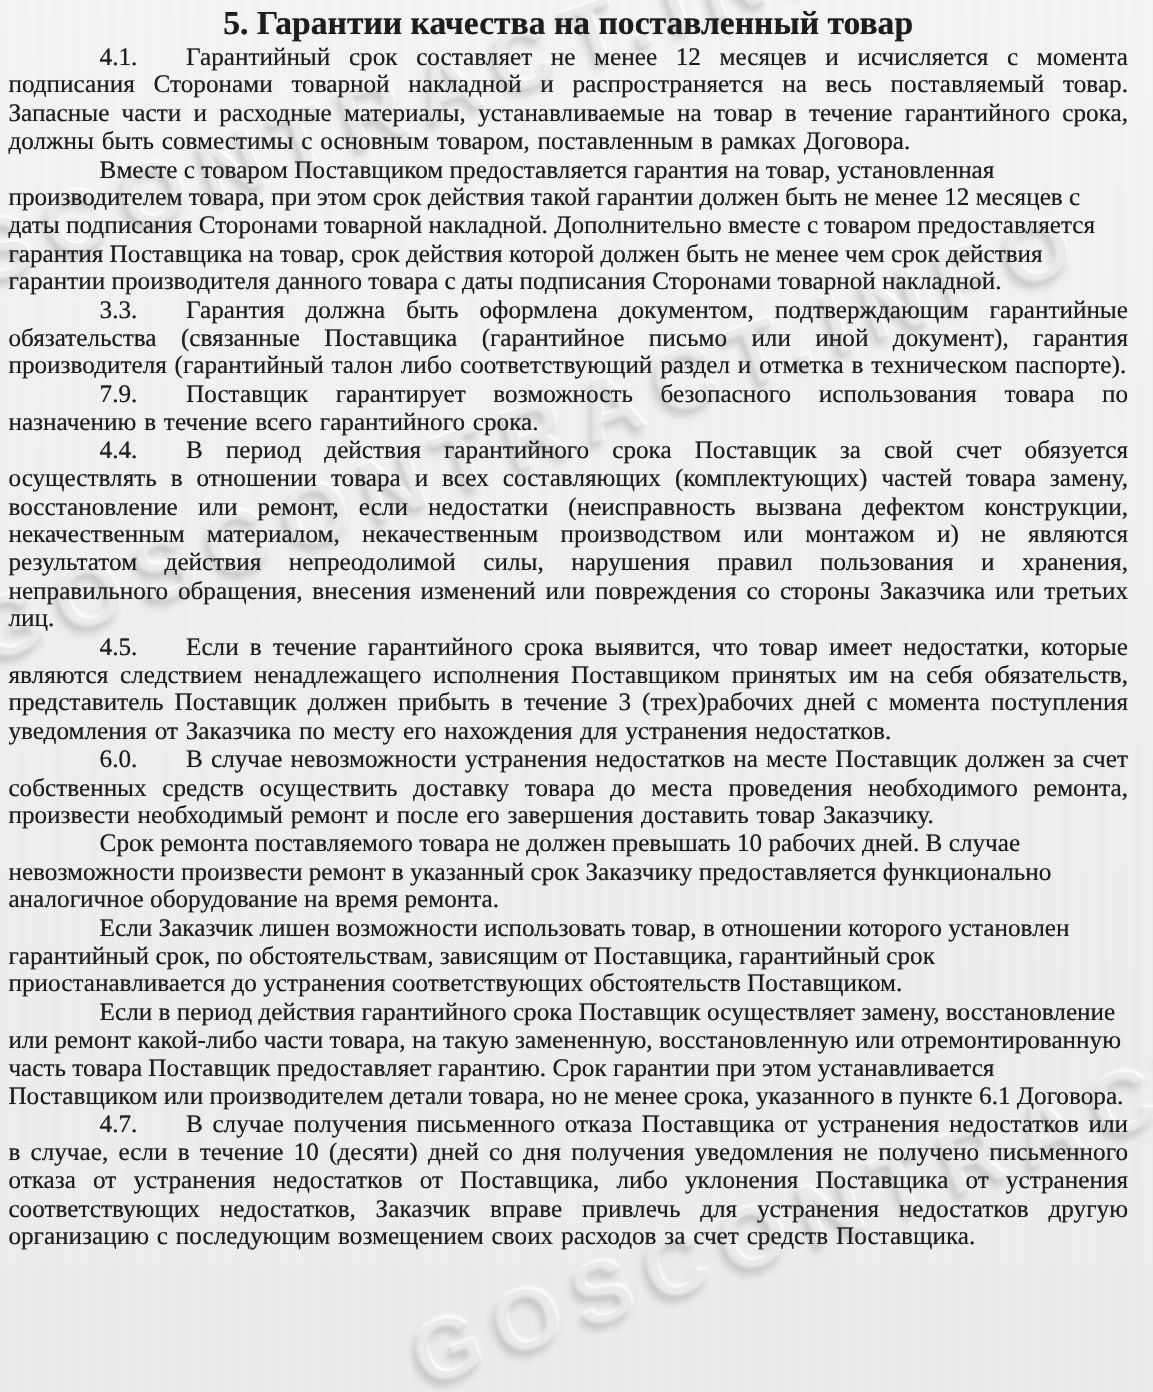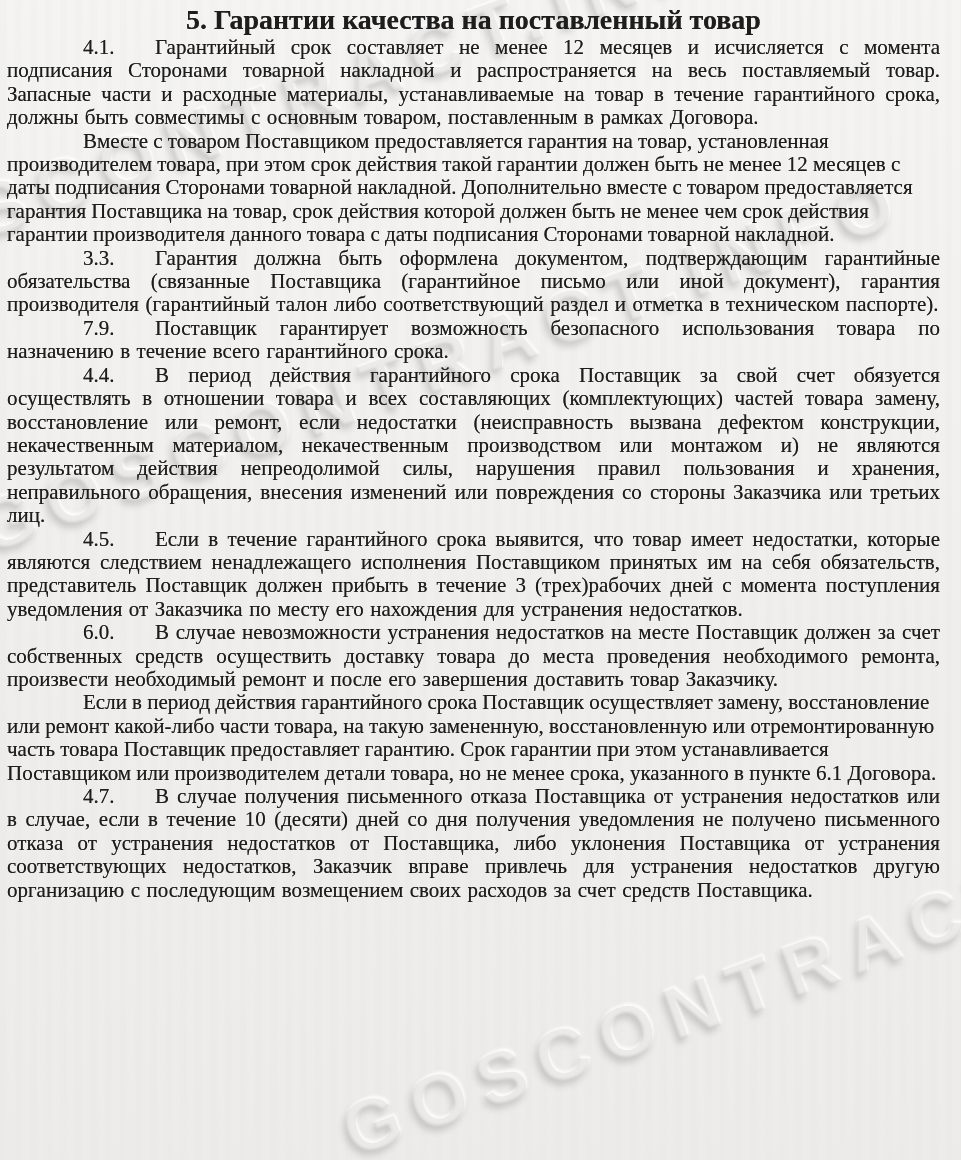--- a/index.html
+++ b/index.html
@@ -93,21 +93,23 @@
     <p class="just"><span class="num">3.3.</span><span>Гарантия должна быть оформлена документом, подтверждающим гарантийные обязательства (связанные Поставщика (гарантийное письмо или иной документ), гарантия производителя (гарантийный талон либо соответствующий раздел и отметка в техническом паспорте).</span></p>
 
     <p class="just"><span class="num">7.9.</span><span>Поставщик гарантирует возможность безопасного использования товара по назначению в течение всего гарантийного срока.</span></p>
 
     <p class="just"><span class="num">4.4.</span><span>В период действия гарантийного срока Поставщик за свой счет обязуется осуществлять в отношении товара и всех составляющих (комплектующих) частей товара замену, восстановление или ремонт, если недостатки (неисправность вызвана дефектом конструкции, некачественным материалом, некачественным производством или монтажом и) не являются результатом действия непреодолимой силы, нарушения правил пользования и хранения, неправильного обращения, внесения изменений или повреждения со стороны Заказчика или третьих лиц.</span></p>
 
     <p class="just"><span class="num">4.5.</span><span>Если в течение гарантийного срока выявится, что товар имеет недостатки, которые являются следствием ненадлежащего исполнения Поставщиком принятых им на себя обязательств, представитель Поставщик должен прибыть в течение 3 (трех)рабочих дней с момента поступления уведомления от Заказчика по месту его нахождения для устранения недостатков.</span></p>
 
     <p class="just"><span class="num">6.0.</span><span>В случае невозможности устранения недостатков на месте Поставщик должен за счет собственных средств осуществить доставку товара до места проведения необходимого ремонта, произвести необходимый ремонт и после его завершения доставить товар Заказчику.</span></p>
 
+    <p class="left"><span>Срок ремонта поставляемого товара не должен превышать 10 рабочих дней. В случае невозможности произвести ремонт в указанный срок Заказчику предоставляется функционально аналогичное оборудование на время ремонта.</span></p>
 
+    <p class="left"><span>Если Заказчик лишен возможности использовать товар, в отношении которого установлен гарантийный срок, по обстоятельствам, зависящим от Поставщика, гарантийный срок приостанавливается до устранения соответствующих обстоятельств Поставщиком.</span></p>
 
     <p class="left"><span>Если в период действия гарантийного срока Поставщик осуществляет замену, восстановление или ремонт какой-либо части товара, на такую замененную, восстановленную или отремонтированную часть товара Поставщик предоставляет гарантию. Срок гарантии при этом устанавливается Поставщиком или производителем детали товара, но не менее срока, указанного в пункте 6.1 Договора.</span></p>
 
 
     <p class="just"><span class="num">4.7.</span><span>В случае получения письменного отказа Поставщика от устранения недостатков или в случае, если в течение 10 (десяти) дней со дня получения уведомления не получено письменного отказа от устранения недостатков от Поставщика, либо уклонения Поставщика от устранения соответствующих недостатков, Заказчик вправе привлечь для устранения недостатков другую организацию с последующим возмещением своих расходов за счет средств Поставщика.</span></p>
 
   </div>
 </div>
 
 </body></html>

